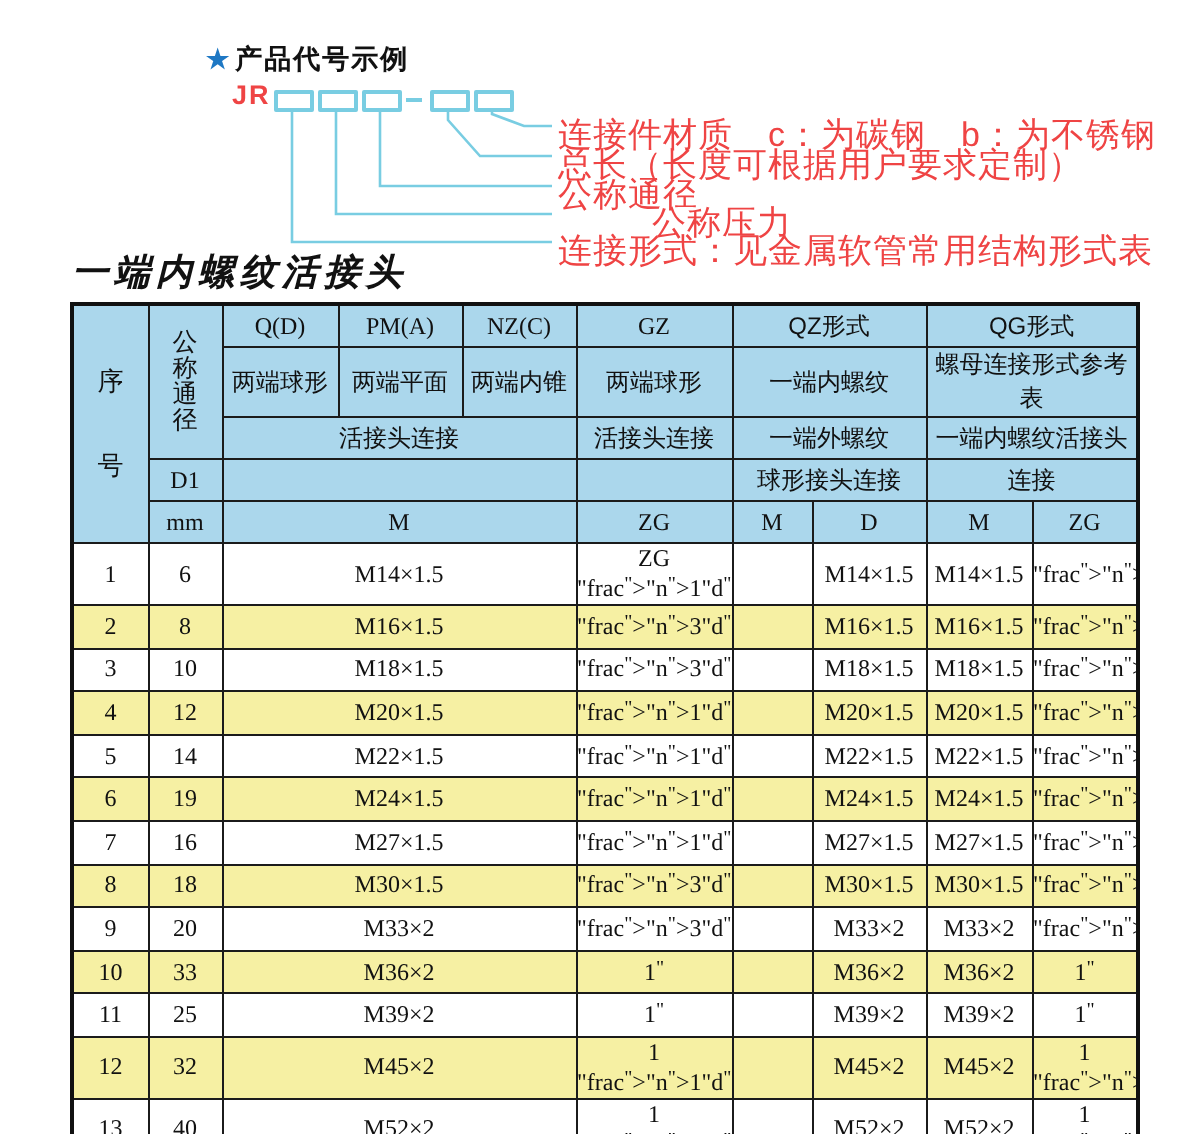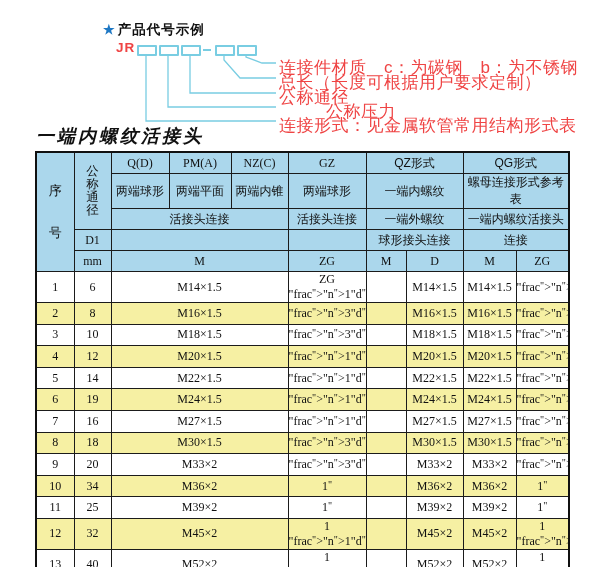--- a/index.html
+++ b/index.html
@@ -219,21 +219,21 @@
         <td class="lat">20</td>
         <td colspan="3" class="lat">M33×2</td>
         <td class="lat"><span class="&lt;span">"</span>frac<span class="in">"</span>&gt;<span class="&lt;span">"</span>n<span class="in">"</span>&gt;3<span class="&lt;span">"</span>d<span class="in">"</span>&gt;4</td>
         <td class="lat"></td>
         <td class="lat">M33×2</td>
         <td class="lat">M33×2</td>
         <td class="lat"><span class="&lt;span">"</span>frac<span class="in">"</span>&gt;<span class="&lt;span">"</span>n<span class="in">"</span>&gt;3d&gt;4</td>
       </tr>
       <tr class="alt">
         <td class="lat">10</td>
-        <td class="lat">34</td>
+        <td class="lat">33</td>
         <td colspan="3" class="lat">M36×2</td>
         <td class="lat">1<span class="in">"</span></td>
         <td class="lat"></td>
         <td class="lat">M36×2</td>
         <td class="lat">M36×2</td>
         <td class="lat">1<span class="in">"</span></td>
       </tr>
       <tr>
         <td class="lat">11</td>
         <td class="lat">25</td>

